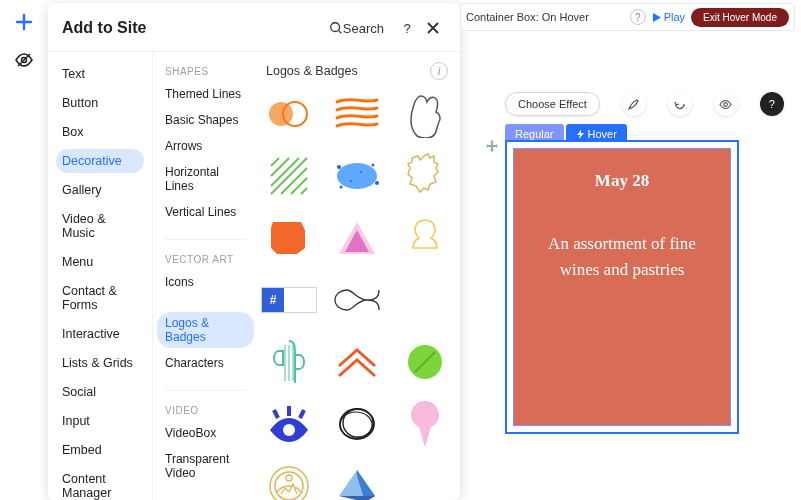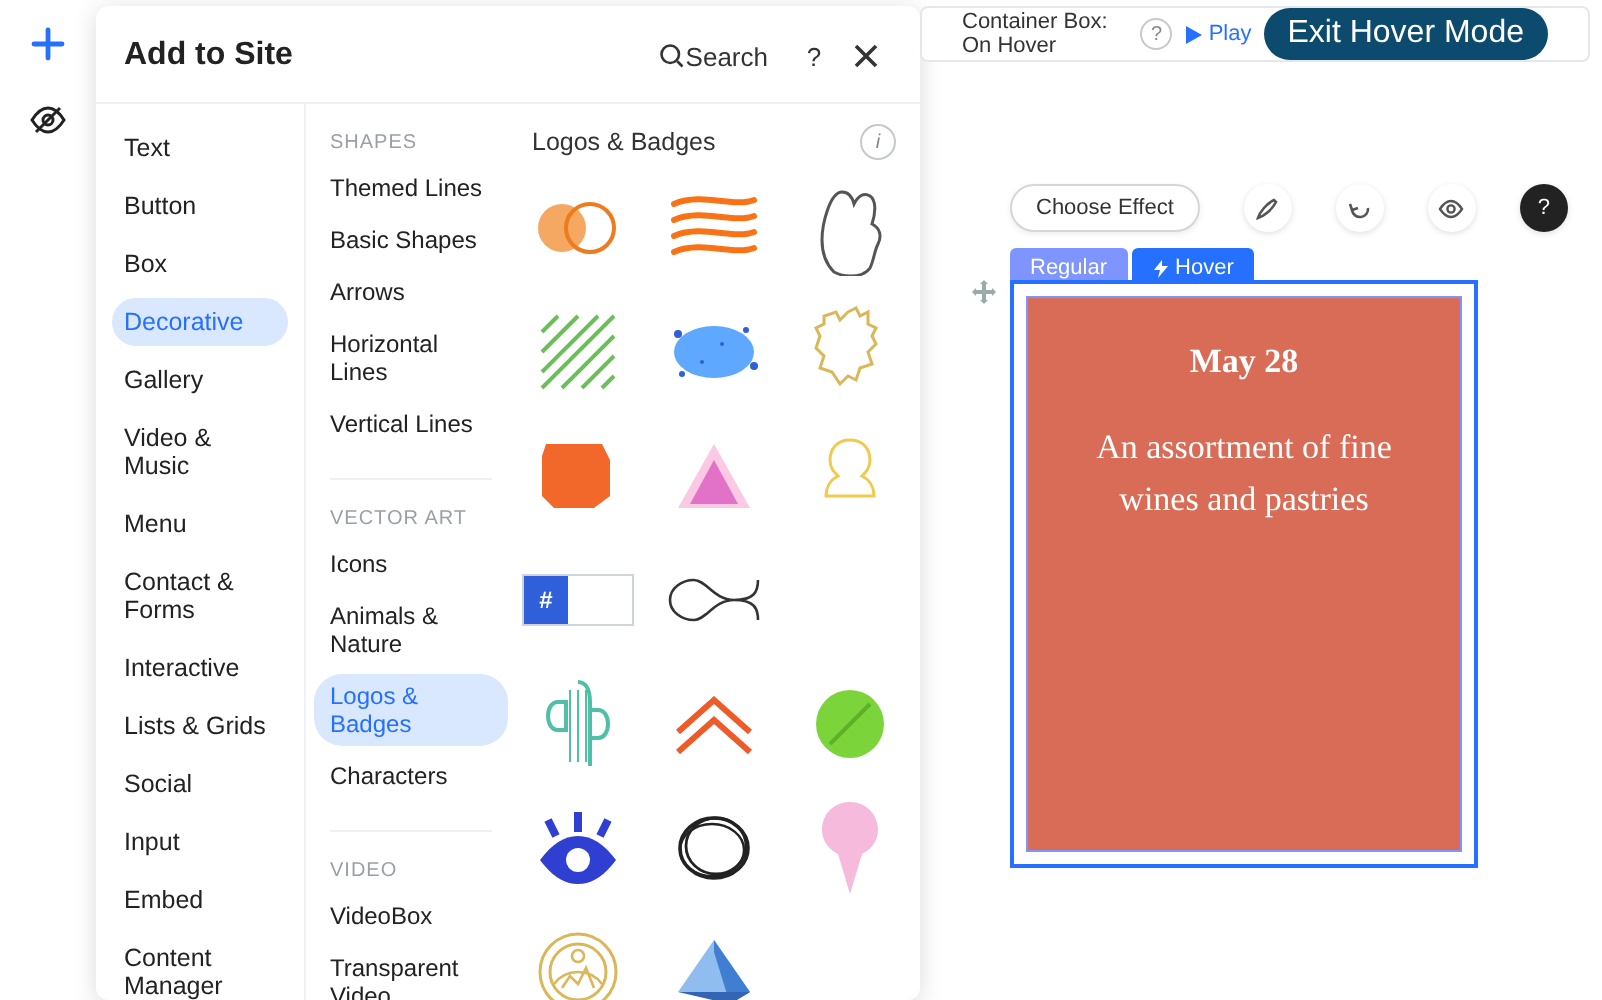--- a/index.html
+++ b/index.html
@@ -24,37 +24,37 @@
 .col2-item { font-size: 12px; color: #222; padding: 4px 8px; border-radius: 14px; cursor: pointer; margin-bottom: 4px; display: inline-block; }
 .col2-item.active { background: #d9e8ff; color: #2670ff; }
 .col2-hr { border: none; border-top: 1px solid #eef0f3; margin: 4px 8px 10px 8px; }
 .col3 { flex: 1; padding: 10px 12px 12px; overflow-y: auto; display: flex; flex-direction: column; }
 .col3-head { display: flex; align-items: center; margin-bottom: 8px; }
 .col3-title { font-size: 12.5px; color: #333; flex: 1; }
 .info-ic { width: 18px; height: 18px; border: 1px solid #c6c9cc; border-radius: 50%; display: flex; align-items: center; justify-content: center; font-size: 10px; color: #888; font-style: italic; cursor: pointer; }
 .grid { display: grid; grid-template-columns: repeat(3, 56px); gap: 10px 12px; justify-content: center; }
 .cell { width: 56px; height: 52px; display: flex; align-items: center; justify-content: center; cursor: pointer; }
 
-.canvas-head { position: absolute; left: 460px; top: 3px; right: 6px; height: 28px; background: #fff; border: 1px solid #e4e7eb; border-radius: 4px; display: flex; align-items: center; padding: 0 20px; }
+.canvas-head { position: absolute; left: 460px; top: 3px; right: 6px; height: 28px; background: #fff; border: 1px solid #e4e7eb; border-radius: 4px; display: flex; align-items: center; padding: 0 5px; }
 .ch-label { font-size: 11px; color: #333; flex: 1; }
 .ch-help { width: 16px; height: 16px; border: 1px solid #c6c9cc; border-radius: 50%; display: flex; align-items: center; justify-content: center; font-size: 10px; color: #888; margin-right: 6px; cursor: pointer; }
 .play-btn { color: #2670ff; font-size: 11px; display: flex; align-items: center; gap: 3px; cursor: pointer; margin-right: 6px; }
-.exit-btn { background: #0c4a6e; color: #fff; font-size: 16px; padding: 4px 12px; border-radius: 14px; cursor: pointer; }
+.exit-btn { background: #7f1d1d; color: #fff; font-size: 10px; padding: 4px 12px; border-radius: 14px; cursor: pointer; }
 .toolbar { position: absolute; left: 505px; top: 92px; display: flex; align-items: center; gap: 22px; }
 .choose-eff { background: #fff; border: 1px solid #d4d7da; border-radius: 20px; padding: 5px 12px; font-size: 11px; cursor: pointer; box-shadow: 0 1px 3px rgba(0,0,0,0.08); }
 .tb-circ { width: 24px; height: 24px; border-radius: 50%; background: #fff; box-shadow: 0 1px 3px rgba(0,0,0,0.12); display: flex; align-items: center; justify-content: center; cursor: pointer; color: #555; }
 .tb-circ.dark { background: #222; color: #fff; }
 .tabs { position: absolute; left: 505px; top: 124px; display: flex; }
 .tab { font-size: 11px; color: #fff; padding: 4px 10px; background: #7e95ff; border-radius: 3px 3px 0 0; margin-right: 2px; cursor: pointer; display: flex; align-items: center; gap: 3px; }
 .tab.active { background: #2670ff; }
 .drag-handle { position: absolute; left: 484px; top: 138px; width: 16px; height: 16px; display: flex; align-items: center; justify-content: center; color: #9aa; cursor: move; }
 .box-wrap { position: absolute; left: 505px; top: 140px; width: 234px; height: 294px; border: 2px solid #2670ff; padding: 6px; background: #fff; }
 .box-inner { width: 100%; height: 100%; border: 1px solid #7e95ff; }
 .box-card { width: 100%; height: 100%; background: #d96c57; display: flex; flex-direction: column; align-items: center; color: #fff; font-family: Georgia, serif; padding: 22px 18px 0; }
-.card-date { font-size: 17px; font-weight: 600; margin-bottom: 20px; }
+.card-date { font-size: 17px; font-weight: 600; margin-bottom: 40px; }
 .card-body { font-size: 17px; text-align: center; line-height: 1.5; }
 </style>
 </head>
 <body>
 
 <div class="top-bar-blue"></div>
 
 <div class="left-rail">
   <div class="rail-btn">
     <svg width="20" height="20" viewBox="0 0 20 20">
@@ -102,21 +102,21 @@
         <div class="col1-item">Interactive</div>
         <div class="col1-item">Lists &amp; Grids</div>
         <div class="col1-item">Social</div>
         <div class="col1-item">Input</div>
         <div class="col1-item">Embed</div>
         <div class="col1-item">Content Manager</div>
       </div>
     <div class="col2" id="col2">
         <div class="col2-group"><div class="col2-title">SHAPES</div><div class="col2-item">Themed Lines</div><br><div class="col2-item">Basic Shapes</div><br><div class="col2-item">Arrows</div><br><div class="col2-item">Horizontal Lines</div><br><div class="col2-item">Vertical Lines</div><br></div>
         <hr class="col2-hr">
-        <div class="col2-group"><div class="col2-title">VECTOR ART</div><div class="col2-item">Icons</div><br><div class="col2-item">Animals &amp; Nature</div><br><div class="col2-item active">Logos &amp; Badges</div><br><div class="col2-item">Characters</div><br></div>
+        <div class="col2-group"><div class="col2-title">VECTOR ART</div><div class="col2-item">Icons</div><br><br><div class="col2-item active">Logos &amp; Badges</div><br><div class="col2-item">Characters</div><br></div>
         <hr class="col2-hr">
         <div class="col2-group"><div class="col2-title">VIDEO</div><div class="col2-item">VideoBox</div><br><div class="col2-item">Transparent Video</div><br></div>
       </div>
     <div class="col3">
       <div class="col3-head">
         <div class="col3-title">Logos &amp; Badges</div>
         <div class="info-ic">
             <span>i</span>
           </div>
       </div>

